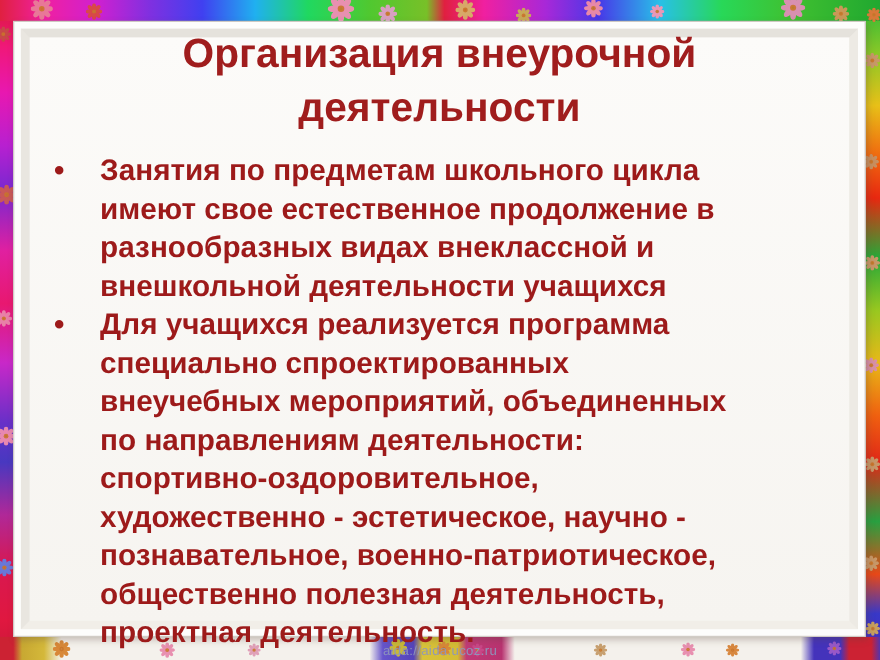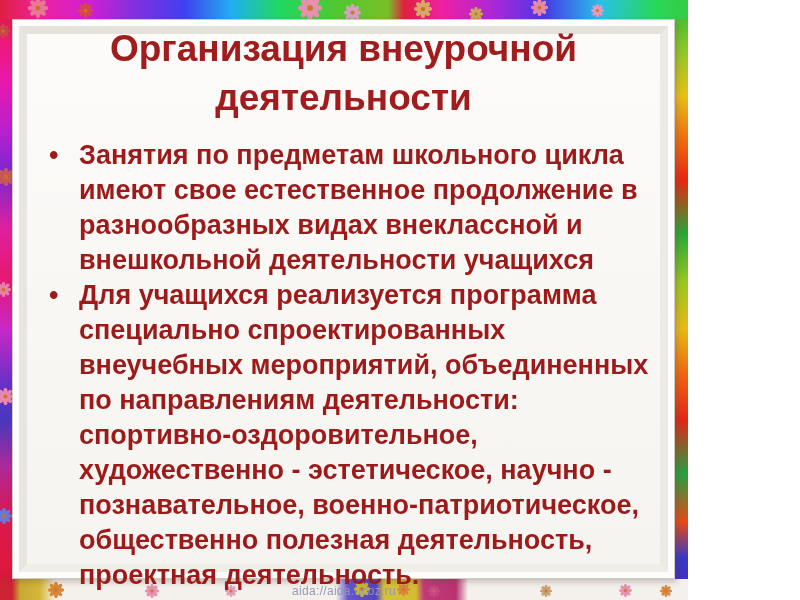--- a/index.html
+++ b/index.html
@@ -1,17 +1,17 @@
 <!DOCTYPE html>
 <html><head>
 <meta charset="utf-8">
 <style>
   html,body{margin:0;padding:0;}
   body{width:800px;height:600px;font-family:"Liberation Sans",sans-serif;}
-  .slide{position:relative;width:688px;height:600px;overflow:hidden;background:#0f172a;}
+  .slide{position:relative;width:800px;height:600px;overflow:hidden;background:#0f172a;}
 
   
   .border-left{position:absolute;left:0;top:0;width:12px;height:600px;z-index:1;
     background:linear-gradient(180deg,#d81838 0%,#f01878 7%,#e818b0 14%,#b820d0 22%,#7828d0 29%,#e020a0 38%,#e81870 46%,#c828c8 55%,#6830c8 64%,#4838c0 70%,#b02898 78%,#d81850 86%,#e01840 94%,#c81838 100%);}
   .border-right{position:absolute;right:0;top:0;width:13px;height:600px;z-index:1;
     background:linear-gradient(180deg,#28b838 0%,#88c828 8%,#e8c018 16%,#f07010 23%,#e82810 30%,#28a838 39%,#98c820 47%,#e8b818 55%,#f06010 63%,#e02818 70%,#28a040 79%,#e84818 87%,#3838c8 93%,#4828b8 100%);}
   .border-top{position:absolute;left:0;top:0;width:800px;height:19px;z-index:2;
     background:linear-gradient(90deg,#e02040 0%,#f020a0 5%,#d020d0 11%,#8030e0 17%,#4040f0 23%,#20b0f0 29%,#20d860 35%,#50c830 42%,#78c028 48.5%,#e02040 50.5%,#f020a0 55%,#a828d8 62%,#4838e8 68%,#28c0e8 75%,#28d858 82%,#40c030 90%,#20a830 100%);}
   .border-bottom{position:absolute;left:0;bottom:0;width:800px;height:21px;z-index:2;
     background:linear-gradient(90deg,#cc2233 0%,#cc2233 1.5%,#c8a832 2.5%,#d4b83a 5%,#f4f1ec 7%,#f4f1ec 42%,#6655cc 43.5%,#5544bb 47%,#d8c23a 48%,#d4bc35 52%,#c03a77 53%,#b83370 57%,#f4f1ec 58.5%,#f4f1ec 91%,#4433bb 92.5%,#4433bb 95.5%,#cc2233 96.5%,#cc2233 99%,#5533aa 100%);}
@@ -28,21 +28,21 @@
     background:linear-gradient(180deg,#fcfbf9 0%,#f6f4f0 100%);}
 
   
   .title{margin:-10px 6px 0 6px;text-align:center;white-space:pre-line;
     font-size:37px;line-height:49px;font-weight:bold;color:#a01d1d;}
   .bullets{margin-top:16px;padding-left:22px;padding-right:4px;}
   .bullet{display:flex;align-items:flex-start;}
   .bullet-marker{width:30px;flex:0 0 30px;font-size:27px;line-height:35px;
     font-weight:bold;color:#9d1a1a;}
   .bullet-text{flex:1;white-space:pre-line;font-size:27px;line-height:35px;
-    font-weight:bold;color:#9d1a1a;}
+    font-weight:bold;color:#9d1a1a;margin-left:12px;}
 
   .watermark{position:absolute;left:50%;bottom:2px;transform:translateX(-50%);
     z-index:6;font-size:12px;color:#8e96bb;opacity:.95;letter-spacing:.3px;}
 </style>
 </head>
 <body>
 
 <div class="slide">
   <div class="border-left"></div>
   <div class="border-right"></div>

